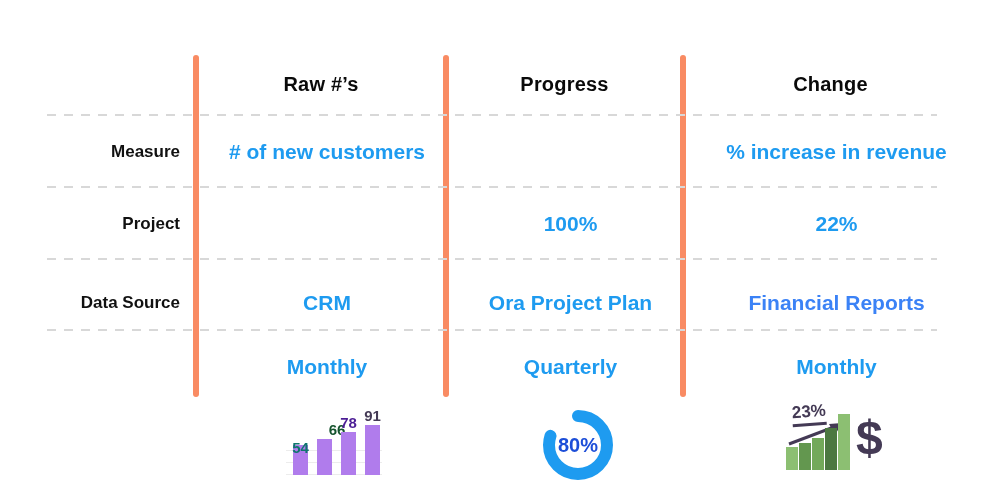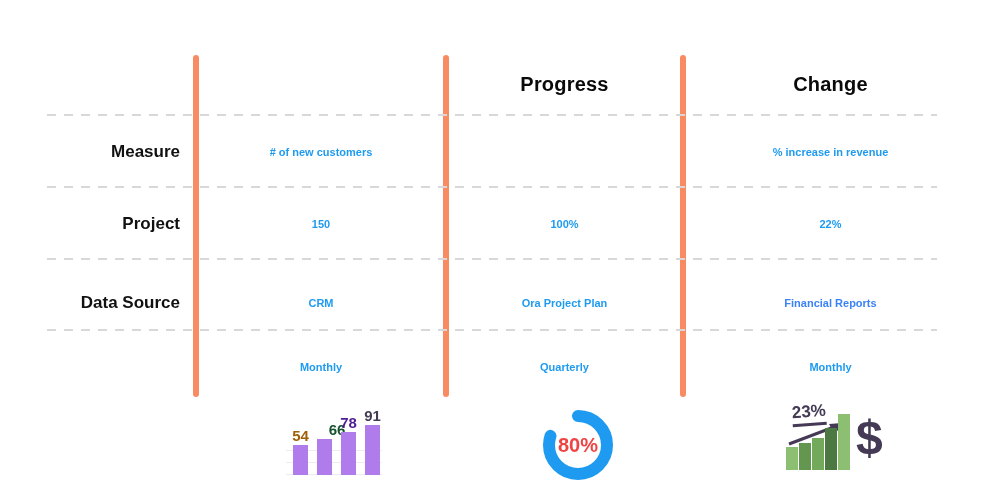--- a/index.html
+++ b/index.html
@@ -19,21 +19,21 @@
     position:absolute;top:72px;height:24px;line-height:24px;
     text-align:center;font-weight:bold;font-size:20px;color:#0a0a0a;
     letter-spacing:.2px;
   }
   .rowlabel{
     position:absolute;left:0;width:180px;height:20px;line-height:20px;
     text-align:right;font-weight:bold;font-size:17px;color:#111;
   }
   .cell{
     position:absolute;height:20px;line-height:20px;text-align:center;
-    font-weight:bold;font-size:11px;
+    font-weight:bold;font-size:21px;padding-left:6px;
   }
   .col1{left:199px;width:244px;}
   .col2{left:449px;width:231px;}
   .col3{left:686px;width:289px;}
   .rowA{top:142px;} .rowB{top:214px;} .rowC{top:293px;} .rowD{top:357px;}
 
   .minichart{position:absolute;}
   .minichart .bar{position:absolute;bottom:0;}
   .minichart .grid{position:absolute;left:0;right:0;height:1px;}
   .minichart .barlabel{
@@ -62,60 +62,60 @@
 
   <div class="vline" style="left: 193px; background: rgb(249, 139, 99);"></div>
   <div class="vline" style="left: 443px; background: rgb(249, 139, 99);"></div>
   <div class="vline" style="left: 680px; background: rgb(249, 139, 99);"></div>
 
   <div class="hdash" style="top:114px"></div>
   <div class="hdash" style="top:186px"></div>
   <div class="hdash" style="top:258px"></div>
   <div class="hdash" style="top:329px"></div>
 
+  <div class="hdr col1">Raw #’s</div>
   <div class="hdr col2">Progress</div>
   <div class="hdr col3">Change</div>
 
   <div class="rowlabel rowA">Measure</div>
   <div class="rowlabel rowB">Project</div>
   <div class="rowlabel rowC">Data Source</div>
 
   <div class="cell blue col1 rowA" style="color: rgb(30, 155, 240);"># of new customers</div>
   <div class="cell blue col3 rowA" style="color: rgb(30, 155, 240);">% increase in revenue</div>
 
-  <div class="cell blue col1 rowB" style="color: rgb(30, 155, 240);">150</div>
   <div class="cell blue col2 rowB" style="color: rgb(30, 155, 240);">100%</div>
   <div class="cell blue col3 rowB" style="color: rgb(30, 155, 240);">22%</div>
 
   <div class="cell blue col1 rowC" style="color: rgb(30, 155, 240);">CRM</div>
   <div class="cell blue col2 rowC" style="color: rgb(30, 155, 240);">Ora Project Plan</div>
   <div class="cell blue col3 rowC" style="color: #3b82f6;">Financial Reports</div>
 
   <div class="cell blue col1 rowD" style="color: rgb(30, 155, 240);">Monthly</div>
   <div class="cell blue col2 rowD" style="color: rgb(30, 155, 240);">Quarterly</div>
   <div class="cell blue col3 rowD" style="color: rgb(30, 155, 240);">Monthly</div>
 
   <div class="minichart" style="left:286px;top:403px;width:96px;height:72px;">
       <div class="grid" style="bottom: 0px; background: rgb(236, 236, 236);"></div>
       <div class="grid" style="bottom: 12px; background: rgb(236, 236, 236);"></div>
       <div class="grid" style="bottom: 24px; background: rgb(236, 236, 236);"></div>
       <div class="bar" style="left: 7px; width: 15px; height: 30px; background: rgb(176, 124, 236);"></div>
-      <div class="barlabel" style="left: 0.5px; top: 24px; color: #a16207;">54</div>
+      <div class="barlabel" style="left: 0.5px; top: 36px; color: #0f766e;">54</div>
       <div class="bar" style="left: 31px; width: 15px; height: 36px; background: rgb(176, 124, 236);"></div>
       <div class="barlabel" style="left: 37px; top: 18px; color: #14532d;">66</div>
       <div class="bar" style="left: 55px; width: 15px; height: 43px; background: rgb(176, 124, 236);"></div>
       <div class="barlabel" style="left: 48.5px; top: 11px; color: #4c1d95;">78</div>
       <div class="bar" style="left: 79px; width: 15px; height: 50px; background: rgb(176, 124, 236);"></div>
       <div class="barlabel" style="left: 72.5px; top: 4px; color: rgb(68, 58, 85);">91</div>
     </div>
 
   <div class="minichart" style="left:536px;top:403px;width:84px;height:84px;"><svg width="84" height="84">
         <circle cx="42" cy="42" r="29" fill="none" stroke="#1e9bf0" stroke-width="12" stroke-linecap="round" stroke-dasharray="145.76989912656643 36.44247478164161" transform="rotate(-90 42 42)"></circle>
       </svg></div>
-  <div class="donut-label" style="color: #ef4444;">80%</div>
+  <div class="donut-label" style="color: #1d4ed8;">80%</div>
 
   <div class="minichart" style="left:784px;top:400px;width:112px;height:70px;">
     <span class="annotation" style="color: rgb(68, 58, 85); border-bottom: 3px solid rgb(68, 58, 85);">23%</span>
     <svg class="arrow-svg" width="66" height="30">
       <line x1="5" y1="24" x2="50" y2="7" stroke-width="3" stroke="#443a55"></line>
       <polygon points="58,3 45,4 51,15" fill="#443a55"></polygon>
     </svg>
   <div class="bar" style="left: 2px; width: 12px; height: 23px; background: rgb(140, 191, 114);"></div>
       <div class="bar" style="left: 15px; width: 12px; height: 27px; background: rgb(99, 151, 79);"></div>
       <div class="bar" style="left: 28px; width: 12px; height: 32px; background: rgb(115, 169, 90);"></div>

